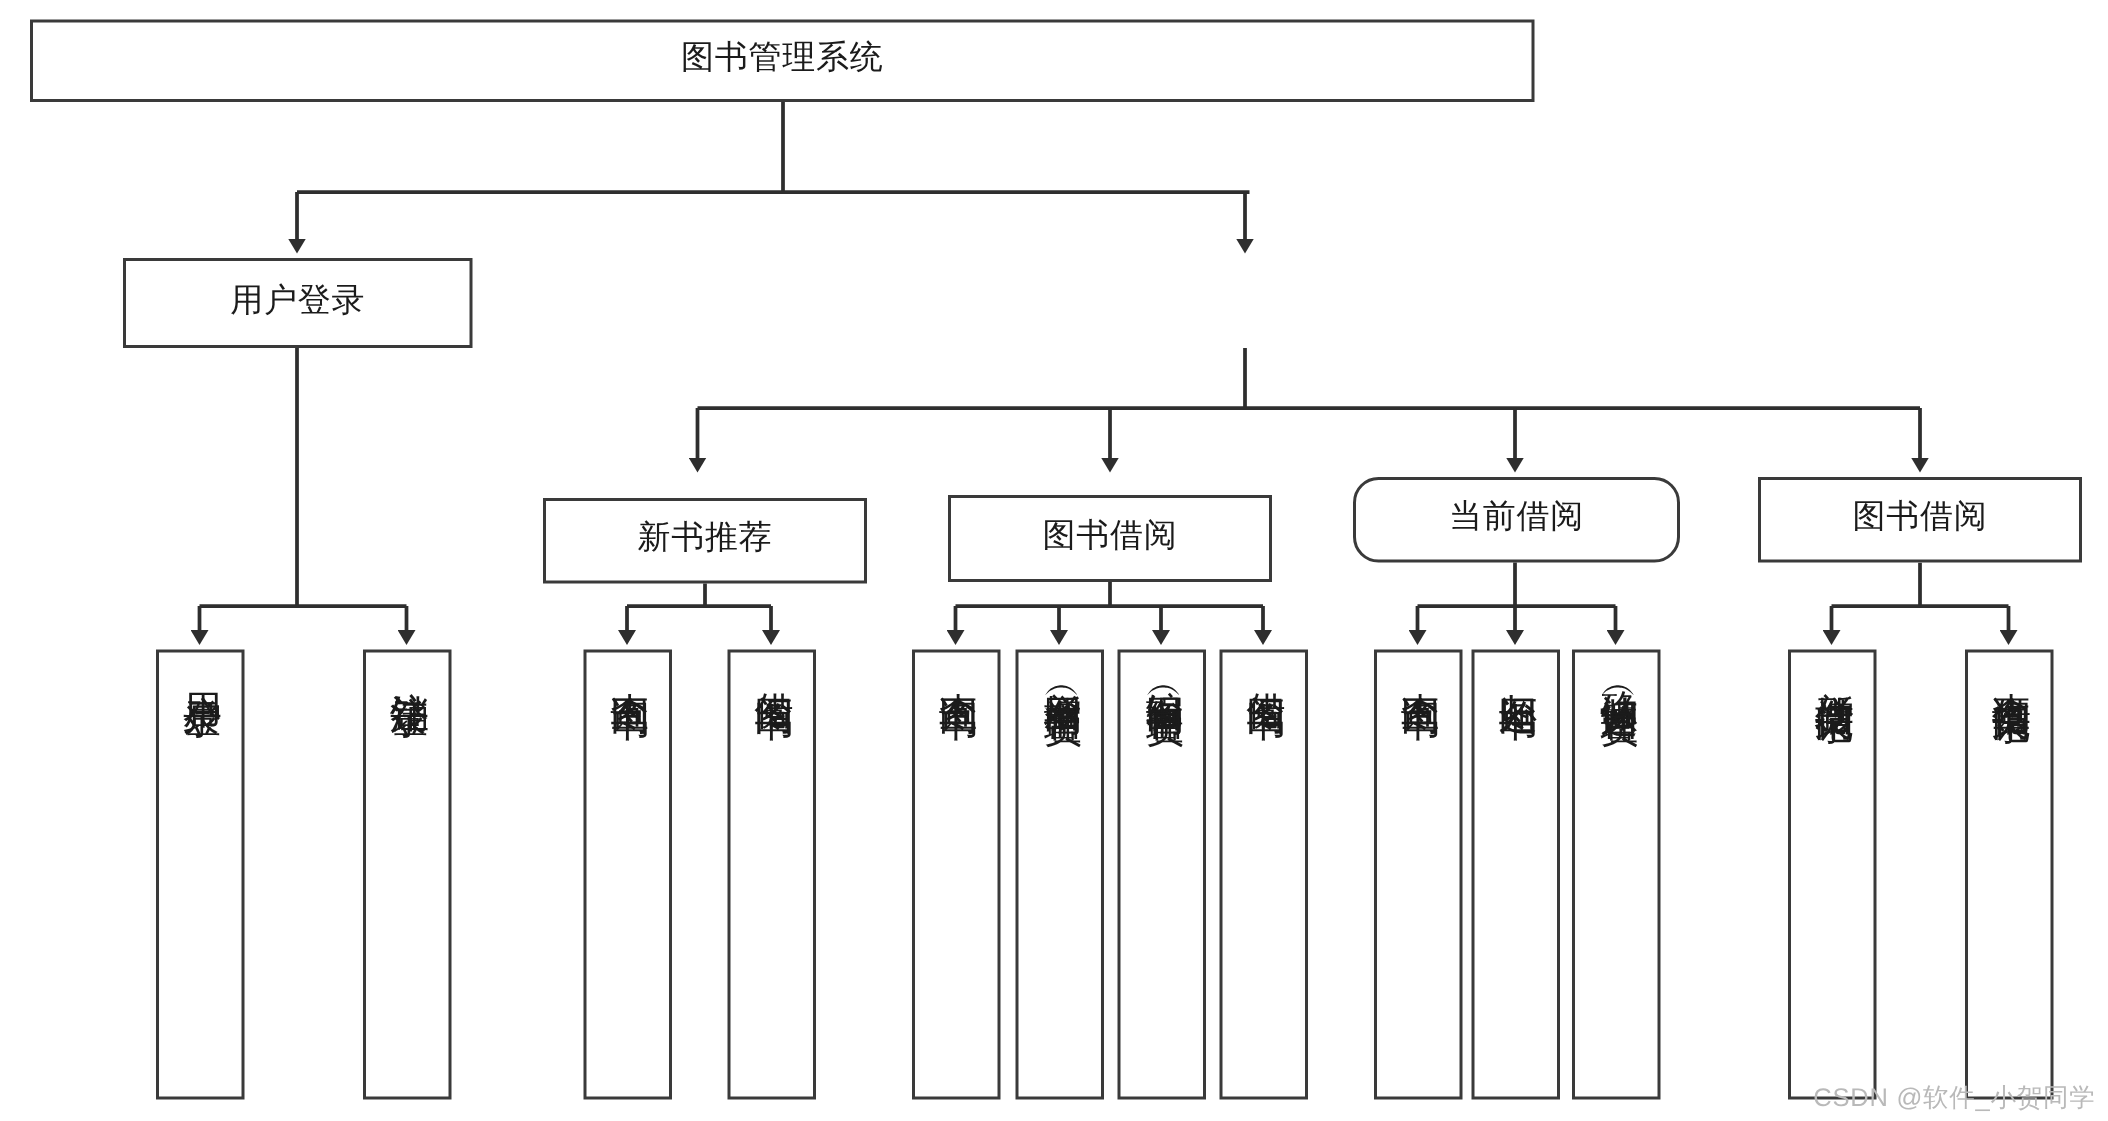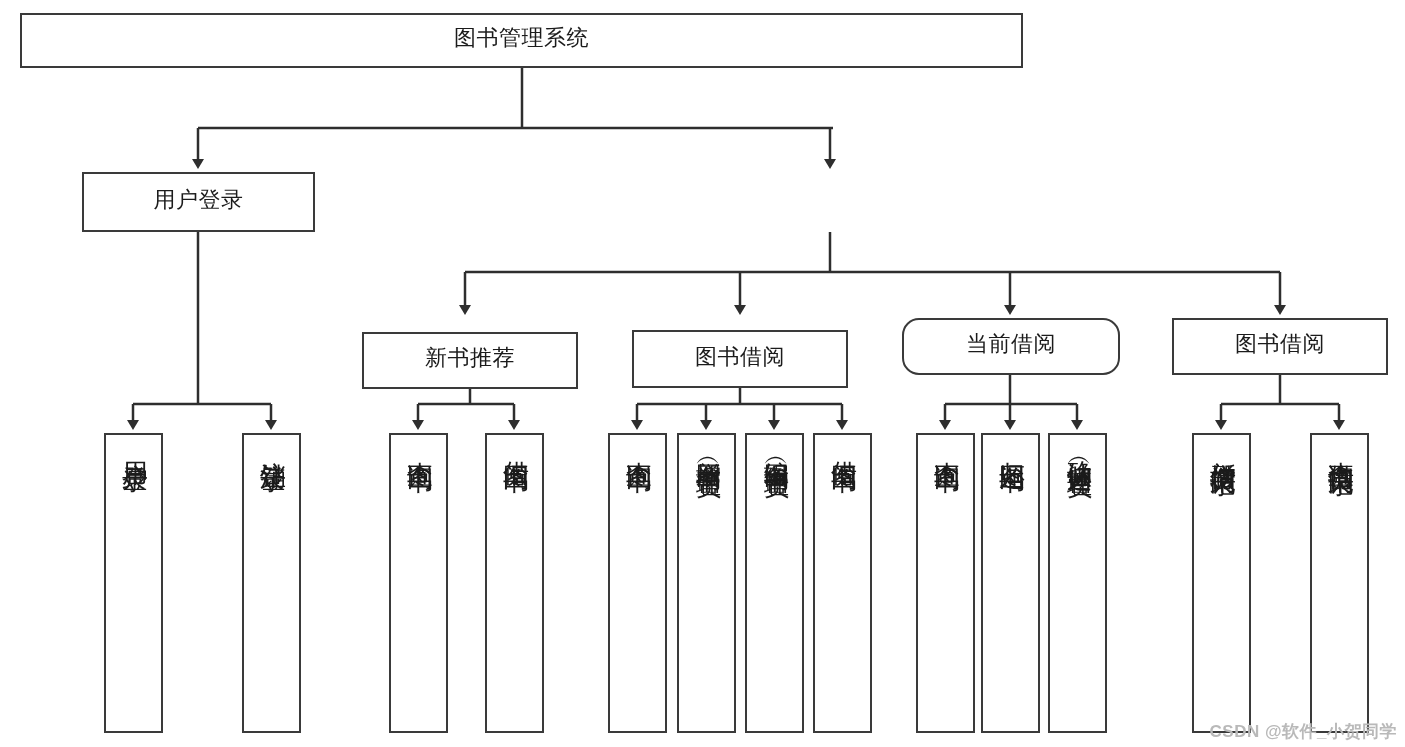--- a/index.html
+++ b/index.html
@@ -64,21 +64,20 @@
   }
   #watermark {
     position: absolute;
     right: 8px;
     bottom: 4px;
     font-size: 17px;
     color: #b9b9b9;
     letter-spacing: 0.5px;
     z-index: 5;
     white-space: nowrap;
-    font-weight: bold;
   }
 </style>
 </head>
 <body>
 
 <div id="canvas">
 
   <svg id="edges" viewBox="0 0 1405 747" xmlns="http://www.w3.org/2000/svg">
     <defs>
       <marker id="arrow" markerWidth="10" markerHeight="12" refX="1" refY="6" orient="auto" markerUnits="userSpaceOnUse">

